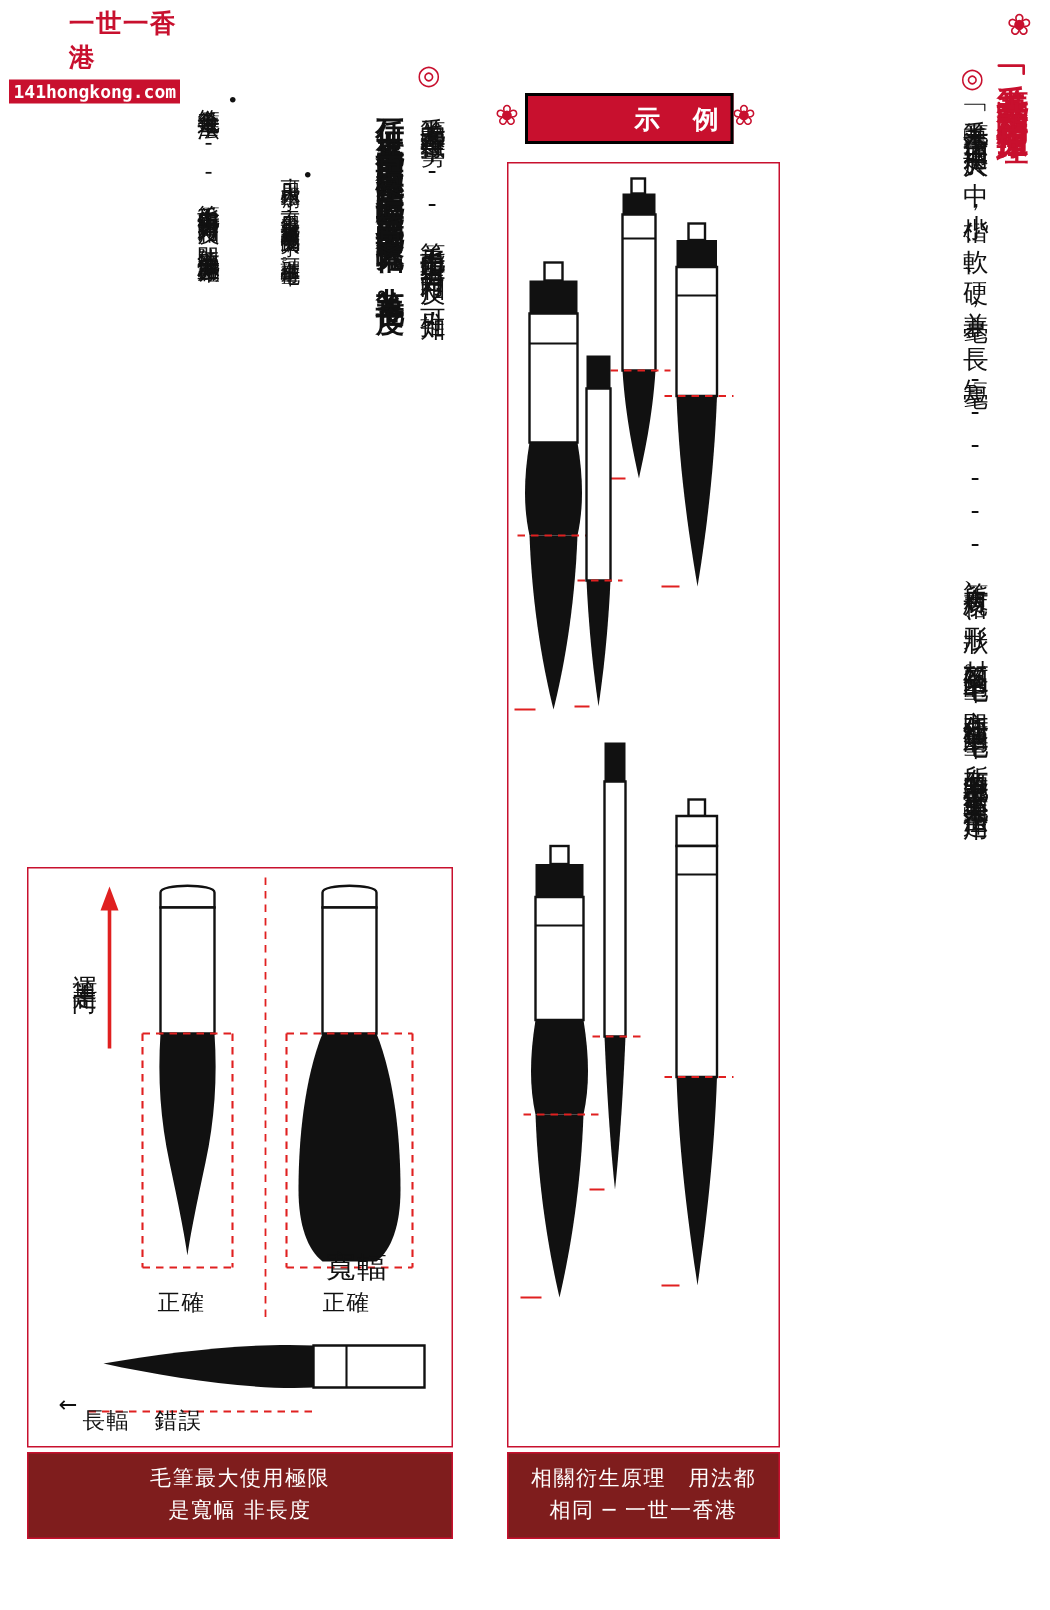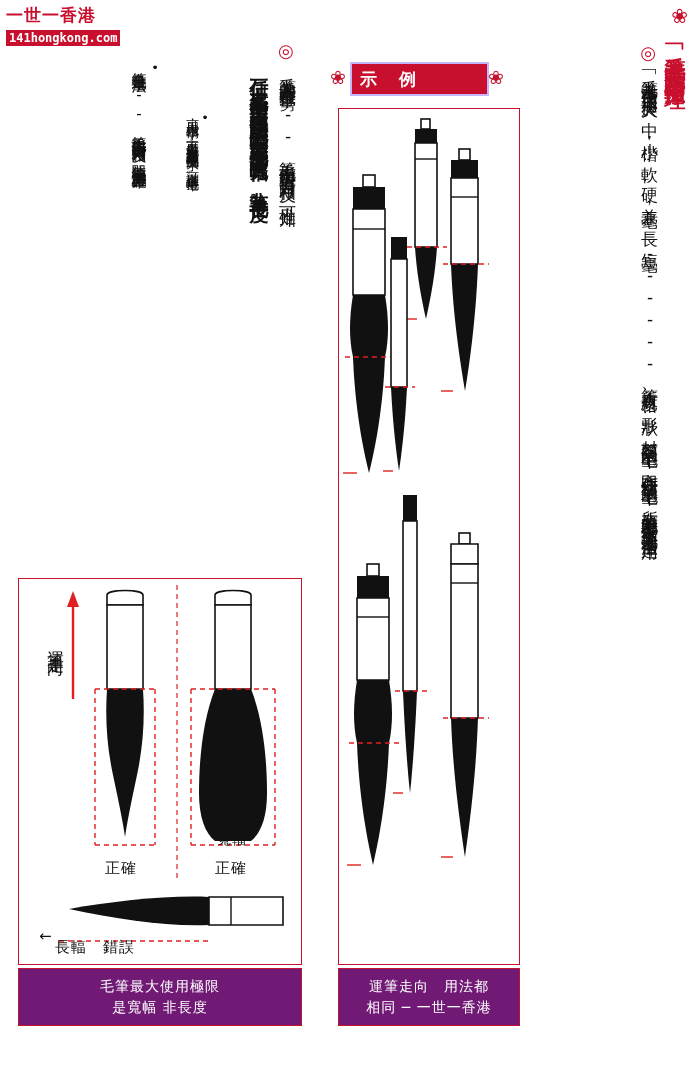--- a/index.html
+++ b/index.html
@@ -12,20 +12,21 @@
     color:#111;
   }
   
   #logo{
     position:absolute;left:6px;top:4px;width:120px;height:36px;
   }
   #logo .l1{
     font-size:17px;color:#c8102e;letter-spacing:1px;
     font-family:"DejaVu Sans","Liberation Sans",sans-serif;
     font-weight:bold;
+    margin-left:40px;
   }
   #logo .l2{
     margin-top:1px;
     background:#c8102e;color:#fff;font-size:12px;font-weight:bold;
     padding:1px 3px;display:inline-block;letter-spacing:0px;
     font-family:"DejaVu Sans Mono","Liberation Mono",monospace;
   }
 
   
   .v{
@@ -58,37 +59,37 @@
   .seal{
     position:absolute;color:#c8102e;font-size:20px;line-height:1;
   }
   .ring{
     position:absolute;color:#c8102e;font-size:18px;line-height:1;
   }
 
   
   #example-banner{
     position:absolute;left:350px;top:62px;width:135px;height:30px;
-    background:#c8102e;border:2px solid #c4b5fd;
-    display:flex;align-items:center;justify-content:flex-start;
+    background:#c8102e;border:2px solid #000000;
+    display:flex;align-items:center;justify-content:flex-end;
   }
   #example-banner span{
     color:#fff;font-size:17px;font-weight:bold;letter-spacing:8px;
     text-indent:8px;
   }
   .banner-seal{
     position:absolute;color:#c8102e;font-size:19px;top:66px;
   }
 
   
   .fig-box{
     position:absolute;border:1.6px solid #c8102e;background:#fff;
   }
   .caption-box{
-    position:absolute;border:1.6px solid #c8102e;background:#701a75;
+    position:absolute;border:1.6px solid #c8102e;background:#7f1d1d;
     color:#fff;display:flex;align-items:center;justify-content:center;
     text-align:center;font-size:14px;line-height:1.5;letter-spacing:1px;
   }
   
 
   
   svg{display:block;}
   .dashed-red{stroke:#e02020;stroke-width:1.4;stroke-dasharray:5 4;fill:none;}
   .solid-red{stroke:#e02020;stroke-width:1.4;fill:none;}
   .blk{fill:#111;}
@@ -203,21 +204,21 @@
       <path d="M112 609 C114 668 122 720 126 748 C130 720 137 668 139 609 z" class="blk"></path>
       <line x1="104" y1="609" x2="150" y2="609" class="dashed-red"></line>
       <line x1="102" y1="748" x2="114" y2="748" class="solid-red"></line>
     </g>
 
   </svg>
 </div>
 
 <div class="caption-box" style="left:338px;top:968px;width:180px;height:56px;">
   <div>
-    <div>運筆走向　用法都</div>
+    <div>相關衍生原理　用法都</div>
     <div>相同 ─ 一世一香港</div>
   </div>
 </div>
 
 <div class="fig-box" style="left:18px;top:578px;width:282px;height:385px;">
   <svg width="278" height="381" viewBox="0 0 278 381">
 
     <g>
       <line x1="54" y1="120" x2="54" y2="24" stroke="#e02020" stroke-width="2.4"></line>
       <polygon points="54,12 48,28 60,28" fill="#e02020"></polygon>
@@ -251,21 +252,21 @@
     </g>
 
     <line x1="158" y1="6" x2="158" y2="300" stroke="#e02020" stroke-width="1.2" stroke-dasharray="5 4"></line>
 
   </svg>
 
   <div class="lbl lbl-v" style="left:26px;top:58px;letter-spacing:3px;font-size:17px;">運筆走向</div>
 
   <div class="lbl" style="left:86px;top:280px;font-size:15px;">正確</div>
 
-  <div class="lbl" style="left:198px;top:252px;font-size:14px;">寬輻</div>
+  <div class="lbl" style="left:198px;top:252px;font-size:20px;">寬輻</div>
 
   <div class="lbl" style="left:196px;top:280px;font-size:15px;">正確</div>
 
   <div class="lbl" style="left:36px;top:348px;font-size:15px;margin-top:11px;">長輻　錯誤</div>
   <div class="lbl" style="left:20px;top:348px;font-size:15px;color:#111;">←</div>
 </div>
 
 <div class="caption-box" style="left:18px;top:968px;width:282px;height:56px;">
   <div>
     <div>毛筆最大使用極限</div>

